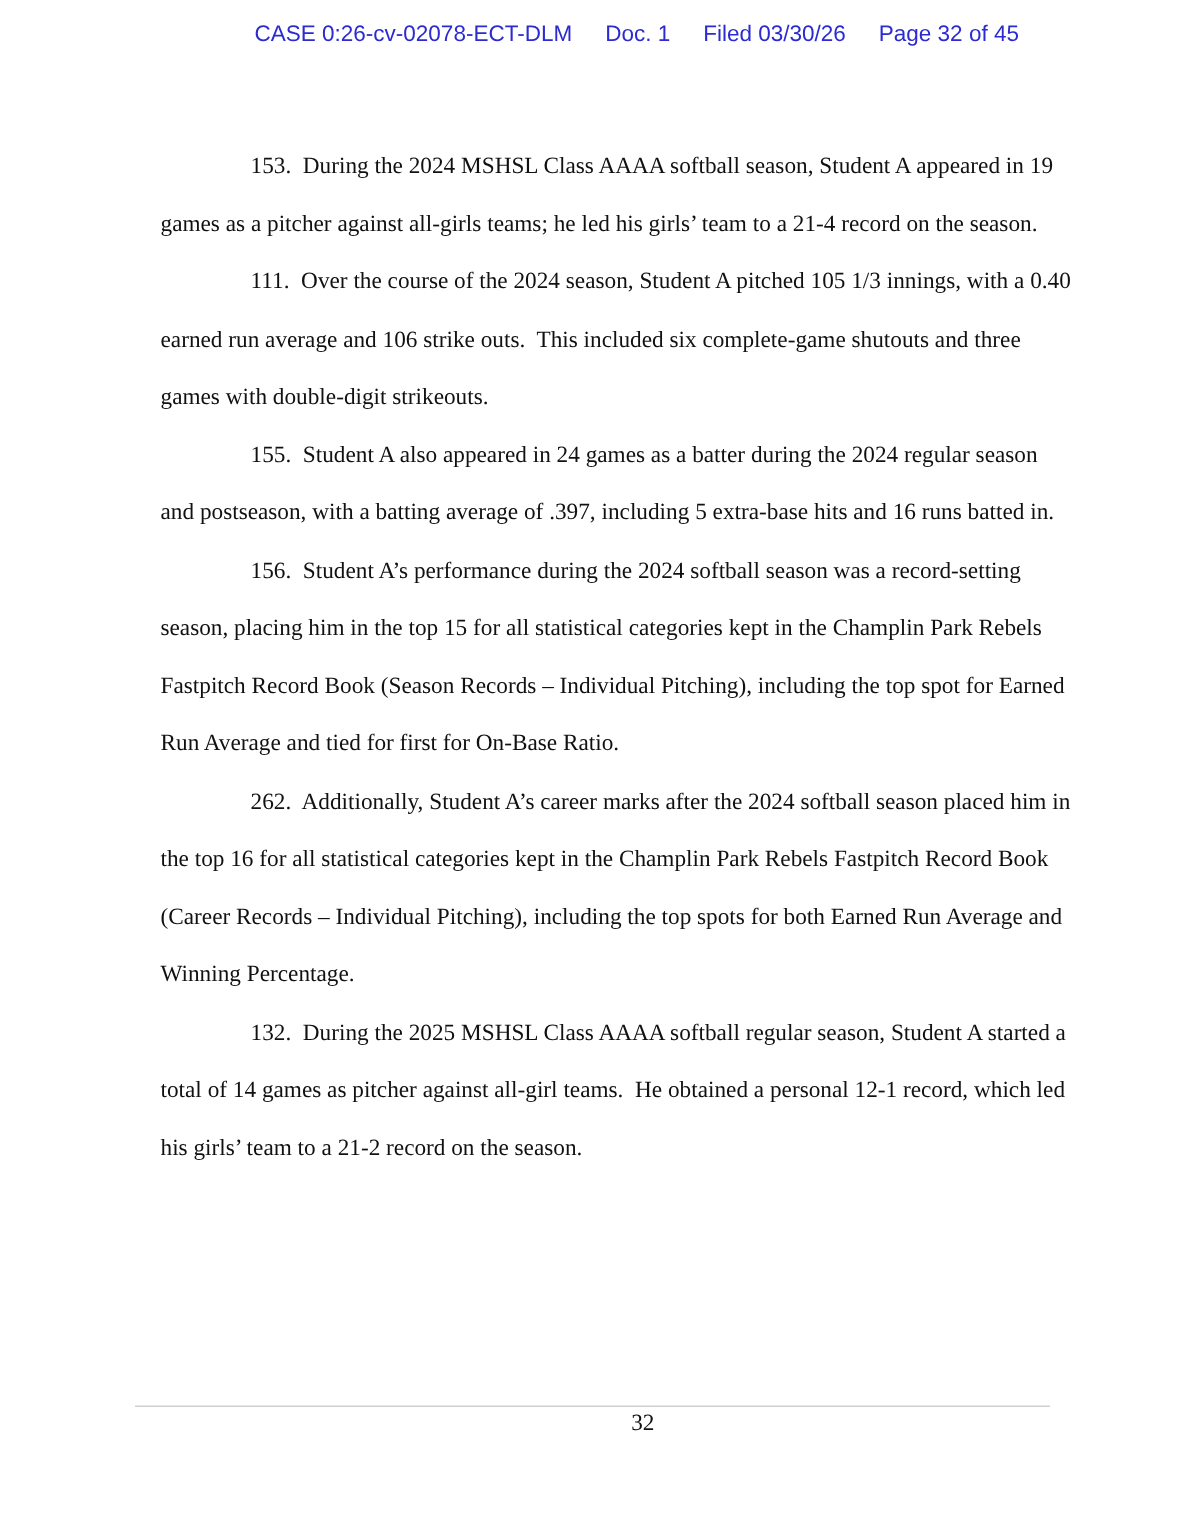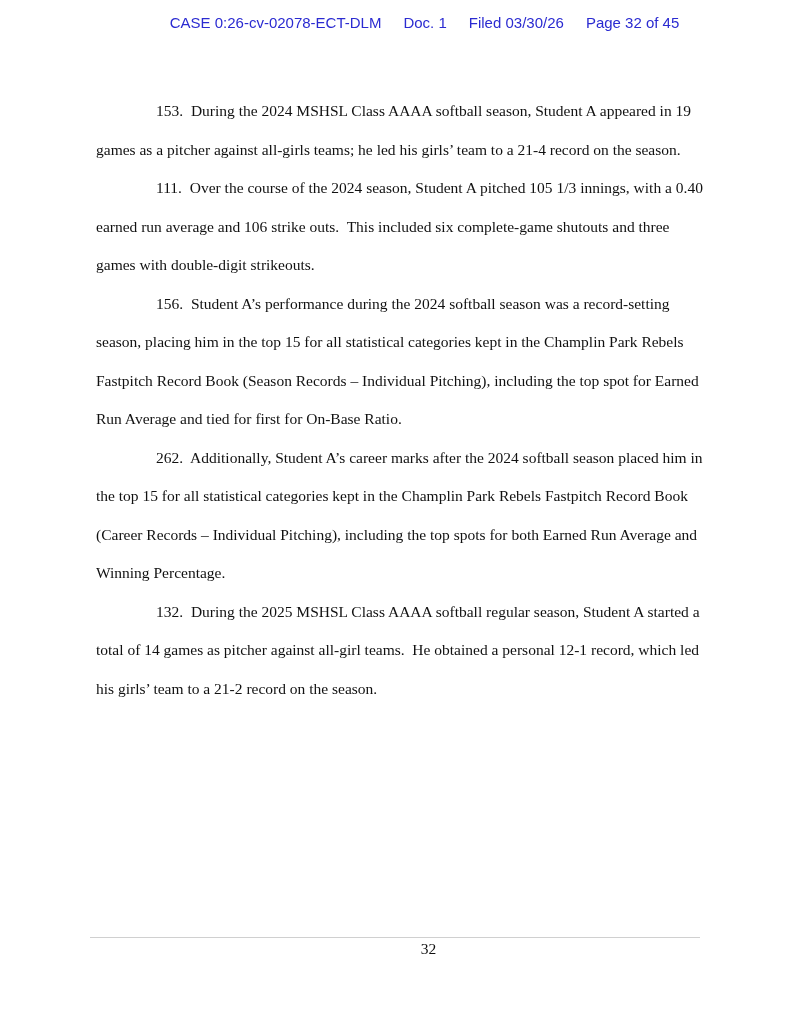--- a/index.html
+++ b/index.html
@@ -23,21 +23,21 @@
       font-size: 15px;
       color: #2b2bd1;
       white-space: nowrap;
       padding-left: 33px;
     }
     .header span { display: inline-block; }
     .header .gap { width: 22px; }
     .body-text {
       position: absolute;
       top: 92px;
-      left: 96px;
+      left: 107px;
       width: 608px;
       font-family: "Liberation Serif", serif;
       font-size: 15.5px;
       color: #111111;
       line-height: 38.5px;
     }
     .para {
       margin: 0;
       text-indent: 60px;
       text-align: left;
@@ -65,19 +65,20 @@
 </head>
 <body>
 
 <div class="header">
   <span>CASE 0:26-cv-02078-ECT-DLM</span><span class="gap"></span><span>Doc. 1</span><span class="gap"></span><span>Filed 03/30/26</span><span class="gap"></span><span>Page 32 of 45</span>
 </div>
 
 <div class="body-text">
   <p class="para"><span>153.</span>&nbsp; <span>During the 2024 MSHSL Class AAAA softball season, Student A appeared in 19 games as a pitcher against all-girls teams; he led his girls’ team to a 21-4 record on the season.</span></p>
   <p class="para"><span>111.</span>&nbsp; <span>Over the course of the 2024 season, Student A pitched 105 1/3 innings, with a 0.40 earned run average and 106 strike outs.&nbsp; This included six complete-game shutouts and three games with double-digit strikeouts.</span></p>
+  <p class="para"><span>155.</span>&nbsp; <span>Student A also appeared in 24 games as a batter during the 2024 regular season and postseason, with a batting average of .397, including 5 extra-base hits and 16 runs batted in.</span></p>
   <p class="para"><span>156.</span>&nbsp; <span>Student A’s performance during the 2024 softball season was a record-setting season, placing him in the top 15 for all statistical categories kept in the Champlin Park Rebels Fastpitch Record Book (Season Records – Individual Pitching), including the top spot for Earned Run Average and tied for first for On-Base Ratio.</span></p>
-  <p class="para"><span>262.</span>&nbsp; <span>Additionally, Student A’s career marks after the 2024 softball season placed him in the top 15 for all statistical categories kept in the Champlin Park Rebels Fastpitch Record Book (Career Records – Individual Pitching), including the top spots for both Earned Run Average and Winning Percentage.</span></p>
+  <p class="para"><span>262.</span>&nbsp; <span>Additionally, Student A’s career marks after the 2024 softball season placed him in the top 16 for all statistical categories kept in the Champlin Park Rebels Fastpitch Record Book (Career Records – Individual Pitching), including the top spots for both Earned Run Average and Winning Percentage.</span></p>
   <p class="para"><span>132.</span>&nbsp; <span>During the 2025 MSHSL Class AAAA softball regular season, Student A started a total of 14 games as pitcher against all-girl teams.&nbsp; He obtained a personal 12-1 record, which led his girls’ team to a 21-2 record on the season.</span></p>
 </div>
 
 <div class="footer-rule"></div>
 <div class="page-number">32</div>
 
 </body></html>

